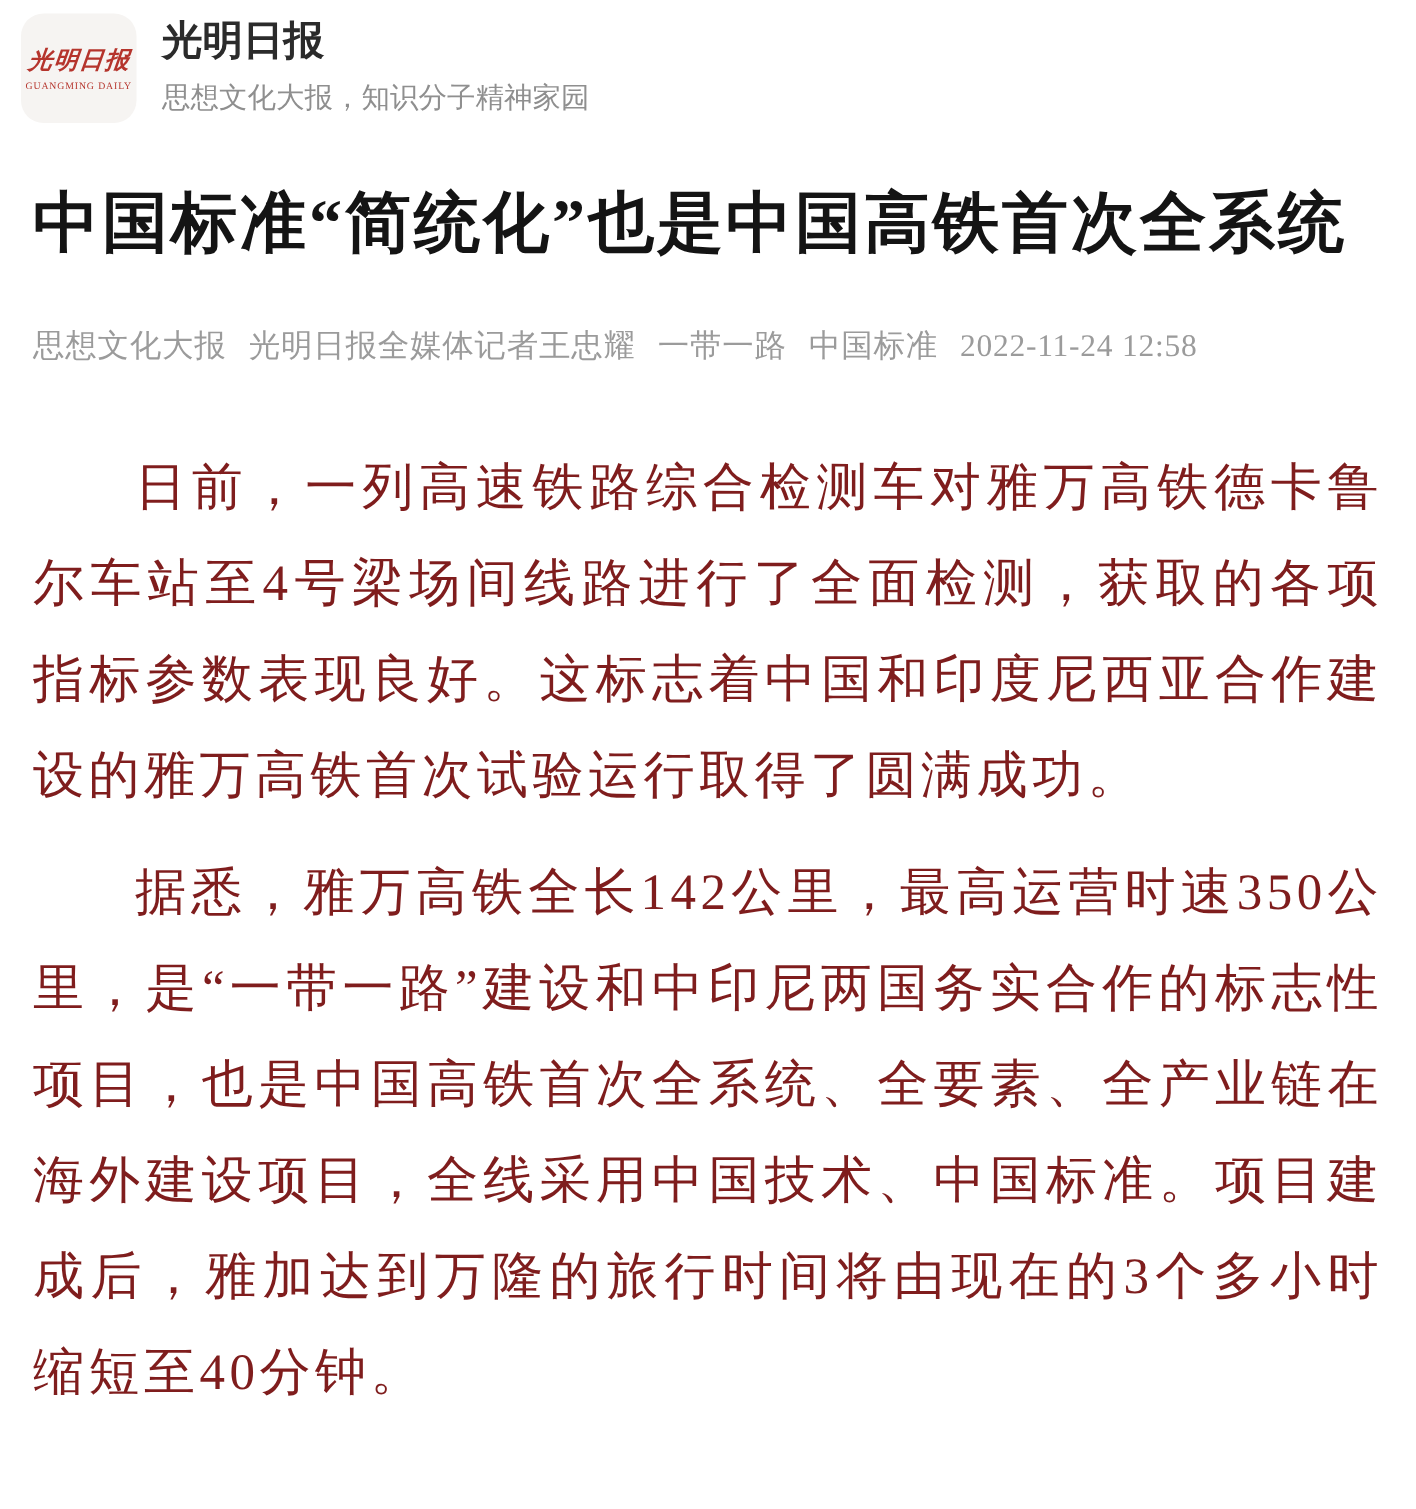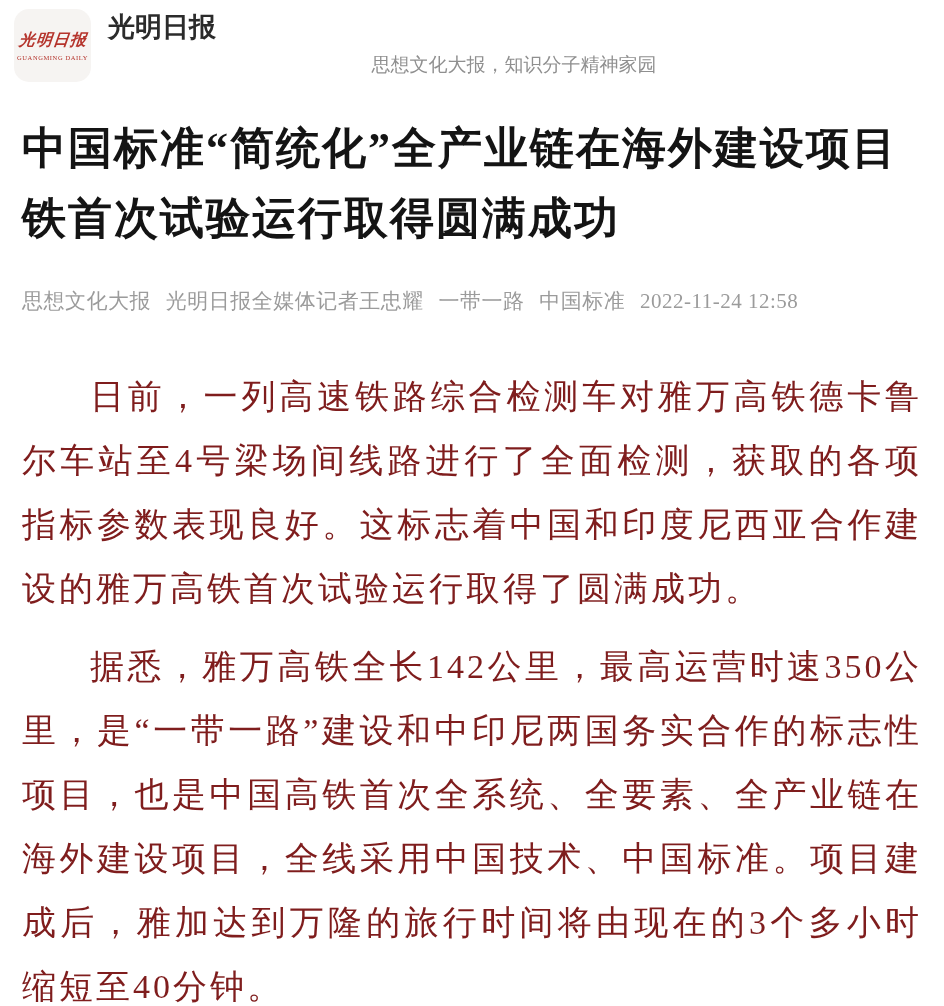--- a/index.html
+++ b/index.html
@@ -56,21 +56,20 @@
     font-weight: bold;
     color: #2b2b2b;
     line-height: 1.15;
   }
   .app-tagline {
     font-family: Liberation Mono, monospace;
     font-size: 19px;
     color: #8f8f8f;
     margin-top: 8px;
     white-space: nowrap;
-    text-align: center;
   }
   .open-btn {
     flex: 0 0 auto;
     width: 150px;
     height: 57px;
     border: none;
     border-radius: 29px;
     background: linear-gradient(105deg, #e2383e 25%, #ee686c 100%);
     color: #ffffff;
     font-family: "Liberation Sans", "DejaVu Sans", sans-serif;
@@ -124,22 +123,21 @@
     <div class="logo-en">GUANGMING DAILY</div>
   </div>
   <div class="header-text">
     <div class="app-name">光明日报</div>
     <div class="app-tagline">思想文化大报，知识分子精神家园</div>
   </div>
 </header>
 
 <main class="article">
   <h1 class="article-title">
-    <span class="title-line">中国标准“简统化”全产业链在海外建设项目</span>
-    <span class="title-line">铁首次试验运行取得圆满成功</span>
+    <span class="title-line">中国标准“简统化”也是中国高铁首次全系统</span>
   </h1>
   <p class="article-byline">
     <span>思想文化大报</span>
     <span>光明日报全媒体记者王忠耀</span>
     <span>一带一路</span>
     <span>中国标准</span>
     <span>2022-11-24 12:58</span>
   </p>
   <div class="article-body">
     <p>日前，一列高速铁路综合检测车对雅万高铁德卡鲁尔车站至4号梁场间线路进行了全面检测，获取的各项指标参数表现良好。这标志着中国和印度尼西亚合作建设的雅万高铁首次试验运行取得了圆满成功。</p>

